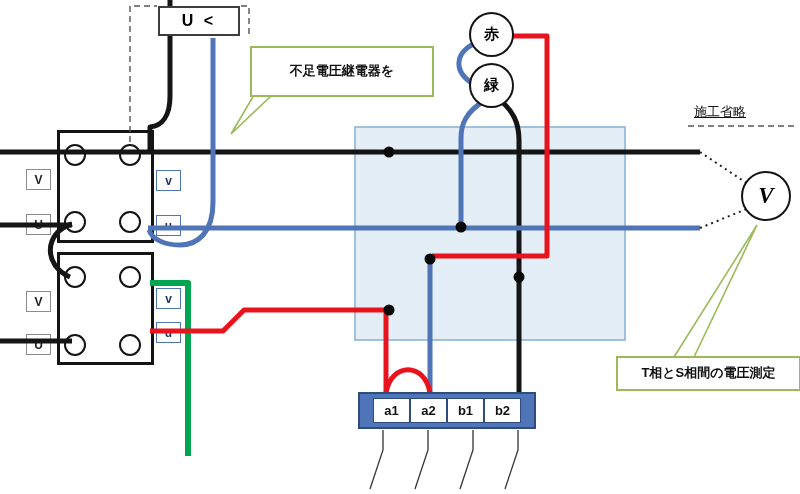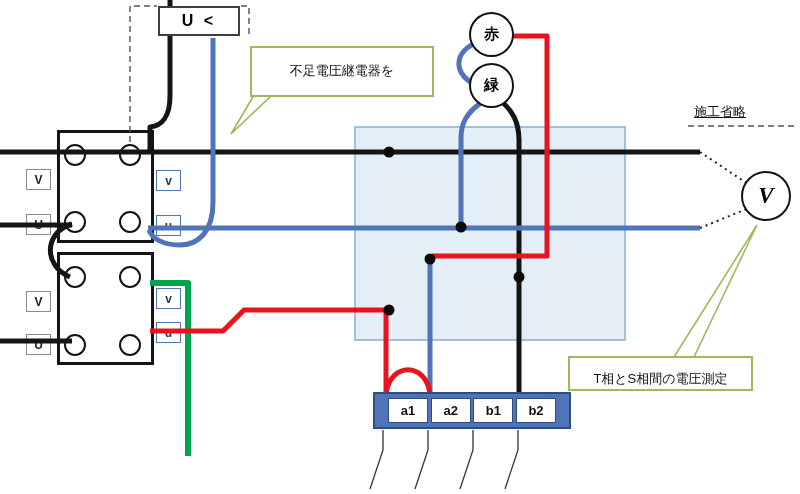--- a/index.html
+++ b/index.html
@@ -26,25 +26,25 @@
   .relay-box{
     position:absolute;left:158px;top:6px;width:82px;height:30px;
     border:2px solid #3d3d3d;background:#fff;
     display:flex;align-items:center;justify-content:center;
     font-size:16px;font-weight:bold;letter-spacing:3px;box-sizing:border-box;
   }
 
   
   .callout{
     position:absolute;border:2px solid var(--callout-border);background:#fff;
-    display:flex;flex-direction:column;align-items:center;justify-content:center;
-    font-size:13px;font-weight:normal;color:#111;line-height:1.55;box-sizing:border-box;text-align:center;
+    display:flex;flex-direction:row;align-items:center;justify-content:center;
+    font-size:13px;font-weight:bold;color:#111;line-height:1.55;box-sizing:border-box;text-align:center;
   }
   .callout-relay{left:250px;top:46px;width:184px;height:51px;}
-  .callout-voltmeter{left:568px;top:356px;width:185px;height:35px;justify-content:flex-end;}
+  .callout-voltmeter{left:616px;top:356px;width:185px;height:35px;}
 
   
   .lamp{
     position:absolute;width:45px;height:45px;border:2.6px solid #141414;border-radius:50%;background:#fff;
     display:flex;align-items:center;justify-content:center;font-size:15px;font-weight:bold;box-sizing:border-box;
   }
   .lamp-red{left:469px;top:12px;}
   .lamp-green{left:469px;top:63px;}
 
   
@@ -52,21 +52,21 @@
     position:absolute;left:741px;top:171px;width:50px;height:50px;
     border:2.2px solid #141414;border-radius:50%;background:#fff;
     display:flex;align-items:center;justify-content:center;
     font-family:"Liberation Serif",serif;font-style:italic;font-size:23px;font-weight:bold;box-sizing:border-box;
   }
 
   .omission-note{position:absolute;left:694px;top:103px;font-size:13px;color:#111;text-decoration:underline;}
 
   
   .strip{
-    position:absolute;left:373px;top:392px;width:198px;height:37px;
+    position:absolute;left:358px;top:392px;width:178px;height:37px;
     background:var(--strip-blue);border:2px solid var(--strip-border);
     display:flex;align-items:center;justify-content:space-between;
     padding:0 13px;box-sizing:border-box;
   }
   .strip .cell{
     width:40px;height:25px;background:#fff;border:1.2px solid var(--strip-border);
     display:flex;align-items:center;justify-content:center;
     font-size:13px;font-weight:bold;color:#111;box-sizing:border-box;
   }
 

